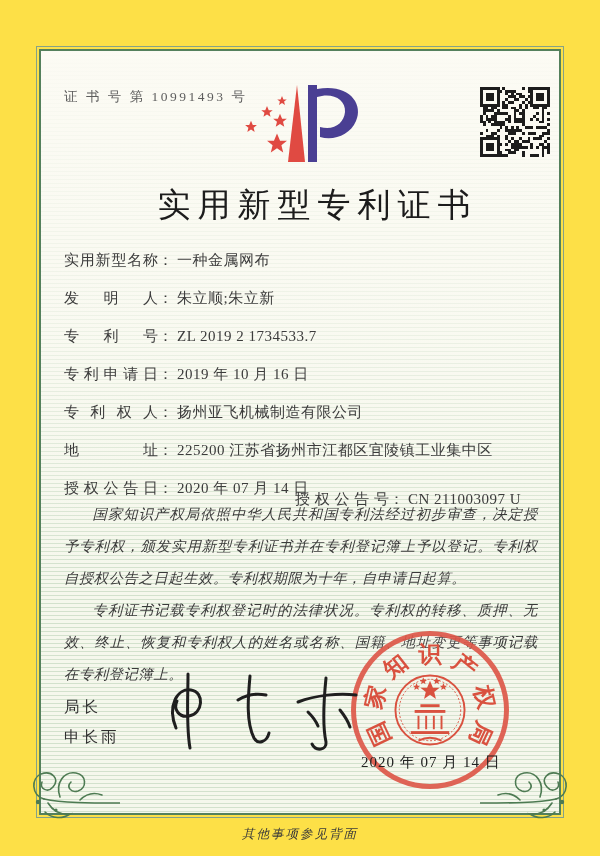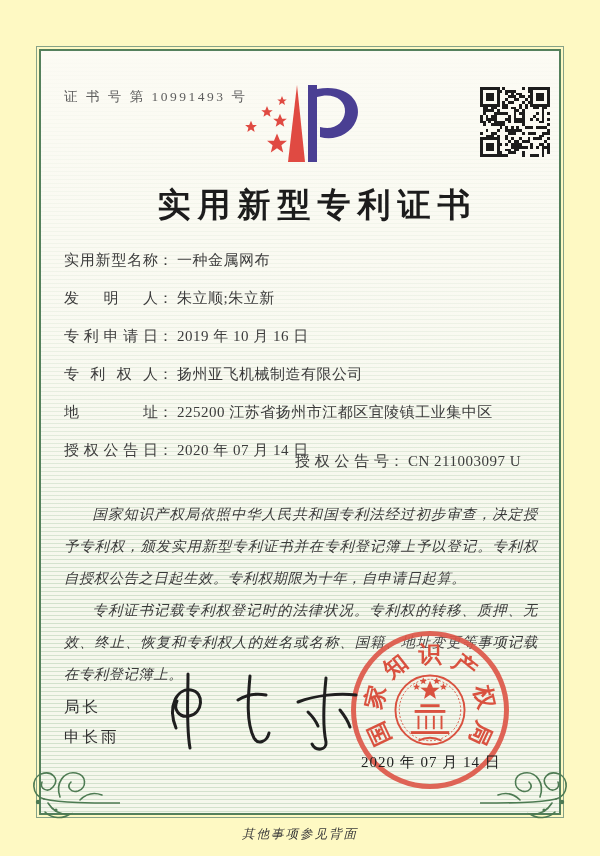--- a/index.html
+++ b/index.html
@@ -1,18 +1,18 @@
 <!DOCTYPE html>
 <html><head>
 <meta charset="utf-8">
 <style>
   html,body{margin:0;padding:0;background:#ffffff;}
   .page{
     position:relative;width:600px;height:856px;margin:0 auto;
-    background:#fef9c3;overflow:hidden;
+    background:#fde047;overflow:hidden;
     font-family:"Liberation Serif","DejaVu Serif",serif;
     color:#3d3d3d;
   }
   
   .frame-outer{
     position:absolute;left:36px;top:46px;right:36px;bottom:38px;
     border:1px solid #86a287;
   }
   .frame-inner{
     position:absolute;inset:2px;
@@ -32,21 +32,21 @@
   }
   .logo{position:absolute;left:231px;top:82px;width:136px;height:94px;z-index:2;}
   .qr{
     position:absolute;left:480px;top:87px;width:70px;height:70px;
     display:grid;grid-template-columns:repeat(25,1fr);grid-template-rows:repeat(25,1fr);
     z-index:2;background:#fbfaf3;
   }
   .qr .qm{background:#1d1d1d;}
   .doc-title{
     position:absolute;left:0;right:0;top:183px;text-align:center;
-    font-size:33px;font-weight:700;letter-spacing:7px;color:#1c1c1c;z-index:2;padding-left:35px;
+    font-size:33px;font-weight:400;letter-spacing:7px;color:#1c1c1c;z-index:2;padding-left:35px;
   }
   
   .fields{position:absolute;left:64px;top:251px;width:478px;z-index:2;}
   .frow{position:relative;height:38px;font-size:15px;color:#3c3c3c;white-space:nowrap;}
   .flabel{
     display:inline-block;width:94px;text-align:justify;text-align-last:justify;
     vertical-align:top;
   }
   .colon{display:inline-block;margin-right:4px;}
   .fvalue{letter-spacing:.5px;}
@@ -766,20 +766,23 @@
     </div>
 
   <div class="doc-title">实用新型专利证书</div>
 
   <div class="fields">
     <div class="frow">
       <span class="flabel">实用新型名称</span><span class="colon">：</span><span class="fvalue">一种金属网布</span>
     </div>
     <div class="frow">
       <span class="flabel">发明人</span><span class="colon">：</span><span class="fvalue">朱立顺;朱立新</span>
+    </div>
+    <div class="frow">
+      <span class="flabel">专利号</span><span class="colon">：</span><span class="fvalue">ZL 2019 2 1734533.7</span>
     </div>
     <div class="frow">
       <span class="flabel">专利申请日</span><span class="colon">：</span><span class="fvalue">2019 年 10 月 16 日</span>
     </div>
     <div class="frow">
       <span class="flabel">专利权人</span><span class="colon">：</span><span class="fvalue">扬州亚飞机械制造有限公司</span>
     </div>
     <div class="frow">
       <span class="flabel">地址</span><span class="colon">：</span><span class="fvalue">225200 江苏省扬州市江都区宜陵镇工业集中区</span>
     </div>

